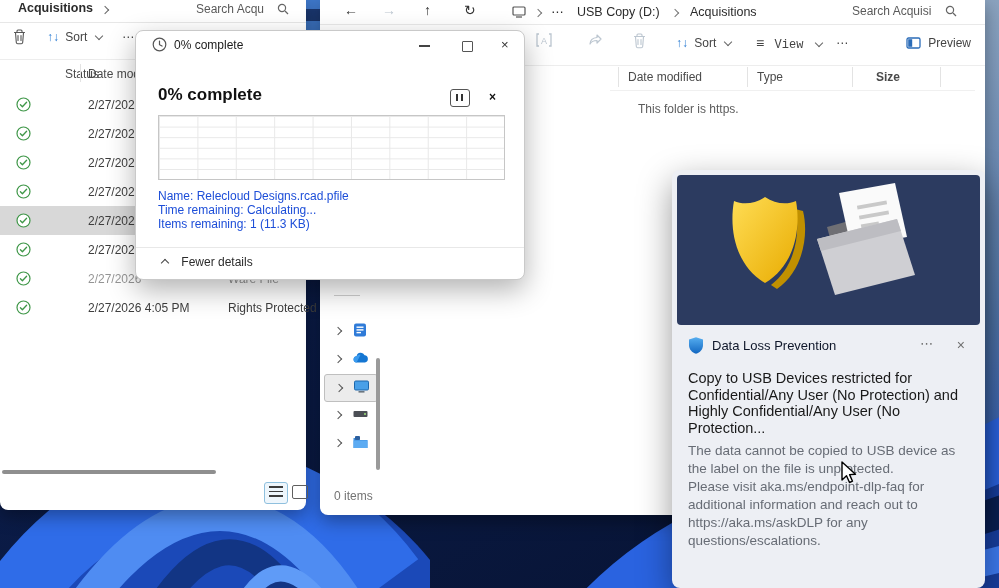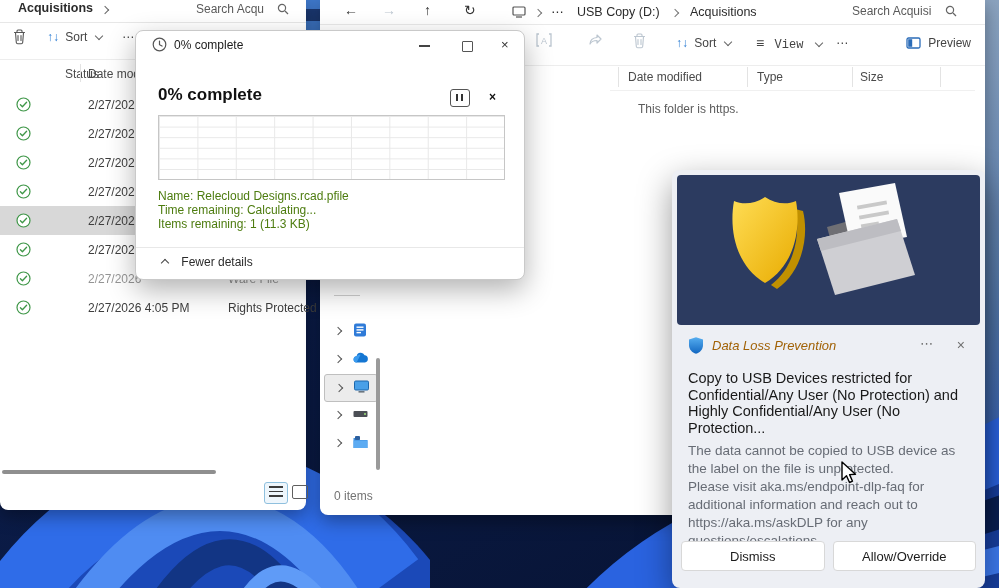--- a/index.html
+++ b/index.html
@@ -69,29 +69,29 @@
   #dlg .copyline{position:absolute;left:22px;top:38px;color:#1f1f1f;}
   #dlg .link{color:#2b7cd3;}
   #dlg .bigpct{position:absolute;left:22px;top:54px;font-size:17px;font-weight:700;color:#111;}
   #dlg .pausebtn{position:absolute;left:314px;top:58px;width:18px;height:16px;border:1.4px solid #555;border-radius:3px;}
   #dlg .pausebtn i{position:absolute;top:3.5px;width:2px;height:7px;background:#333;}
   #dlg .cancelx{position:absolute;left:353px;top:59px;font-weight:700;color:#111;}
   #dlg .graph{position:absolute;left:22px;top:84px;width:345px;height:63px;border:1px solid #c6c6c6;
     background-image:linear-gradient(to right,#e8e8e8 1px,transparent 1px),
                      linear-gradient(to bottom,#e8e8e8 1px,transparent 1px);
     background-size:38.4px 10.6px;}
-  #dlg .dline{position:absolute;left:22px;color:#4d7c0f;}
+  #dlg .dline{position:absolute;left:22px;color:#1d4ed8;}
   #dlg .sep{position:absolute;left:0;right:0;top:216px;height:1px;background:#e8e8e8;}
   #dlg .fewer{position:absolute;left:26px;top:224px;color:#2b2b2b;}
   
   #toast{left:672px;top:170px;width:313px;height:418px;background:#edeff4;border-radius:8px;
          box-shadow:0 12px 34px rgba(0,0,0,.4);z-index:5;}
   #toast .hero{position:absolute;left:5px;top:5px;right:5px;height:150px;background:#2c3b60;border-radius:4px;overflow:hidden;}
   #toast .hdr{position:absolute;left:0;top:164px;right:0;height:26px;}
-  #toast .appname{position:absolute;left:40px;top:4px;font-size:13px;color:#a16207;font-style:italic;}
+  #toast .appname{position:absolute;left:40px;top:4px;font-size:13px;color:#0f172a;}
   #toast .shield{position:absolute;left:15px;top:2px;}
   #toast .more{position:absolute;right:52px;top:2px;color:#707070;font-size:13px;}
   #toast .close{position:absolute;right:20px;top:3px;color:#707070;font-size:14px;}
   #toast .headline{position:absolute;left:16px;top:200px;width:283px;font-size:14.5px;line-height:16.5px;color:#191919;}
   #toast .bodytxt{position:absolute;left:16px;top:272px;width:283px;font-size:13.5px;line-height:18px;color:#676c75;}
   #toast .btnrow{position:absolute;left:9px;right:9px;top:371px;display:flex;gap:8px;}
   #toast button{flex:1;height:30px;background:#fff;border:1px solid #d8d8d8;border-radius:4px;
                 font-family:inherit;font-size:13px;color:#1b1b1b;}
   
   #cursor{left:840px;top:461px;z-index:9;}
@@ -355,21 +355,21 @@
       </svg>
   </div>
   <div id="vscroll"></div>
 
   <div class="colhdr">
     <span class="colsep" style="left:8px;"></span>
     <span style="position:absolute;left:18px;top:6px;">Date modified</span>
     <span class="colsep" style="left:137px;"></span>
     <span style="position:absolute;left:147px;top:6px;">Type</span>
     <span class="colsep" style="left:242px;"></span>
-    <span style="position:absolute;left:250px;top:6px;">Size</span>
+    <span style="position:absolute;left:266px;top:6px;font-weight:bold;">Size</span>
     <span class="colsep" style="left:330px;"></span>
   </div>
   <div id="empty-msg">This folder is https.</div>
   <div id="items-count">0 items</div>
 </div>
 
 <div id="dlg" class="abs">
   <div class="titlebar">
     <svg class="clock" width="15" height="15" viewBox="0 0 15 15">
         <circle cx="7.5" cy="7.5" r="6.3" fill="none" stroke="#555" stroke-width="1.2"></circle>
@@ -434,21 +434,17 @@
     </svg>
     <span class="appname">Data Loss Prevention</span>
     <span class="more">⋯</span>
     <span class="close">×</span>
   </div>
   <div class="headline">Copy to USB Devices restricted for Confidential/Any User (No Protection) and Highly Confidential/Any User (No Protection...</div>
   <div class="bodytxt">
     <div>The data cannot be copied to USB device as the label on the file is unprotected.</div>
     <div>Please visit aka.ms/endpoint-dlp-faq for additional information and reach out to https://aka.ms/askDLP for any questions/escalations.</div>
   </div>
-  <div class="btnrow">
-    <button>Dismiss</button>
-    <button>Allow/Override</button>
-  </div>
 </div>
 
 <svg id="cursor" class="abs" width="18" height="24" viewBox="0 0 18 24">
   <path d="M2 1 L2 19 L6.5 14.8 L9.5 21.5 L12.5 20.2 L9.6 13.6 L15.5 13.3 Z" fill="#fff" stroke="#000" stroke-width="1.4" stroke-linejoin="round"></path>
 </svg>
 
 </body></html>

